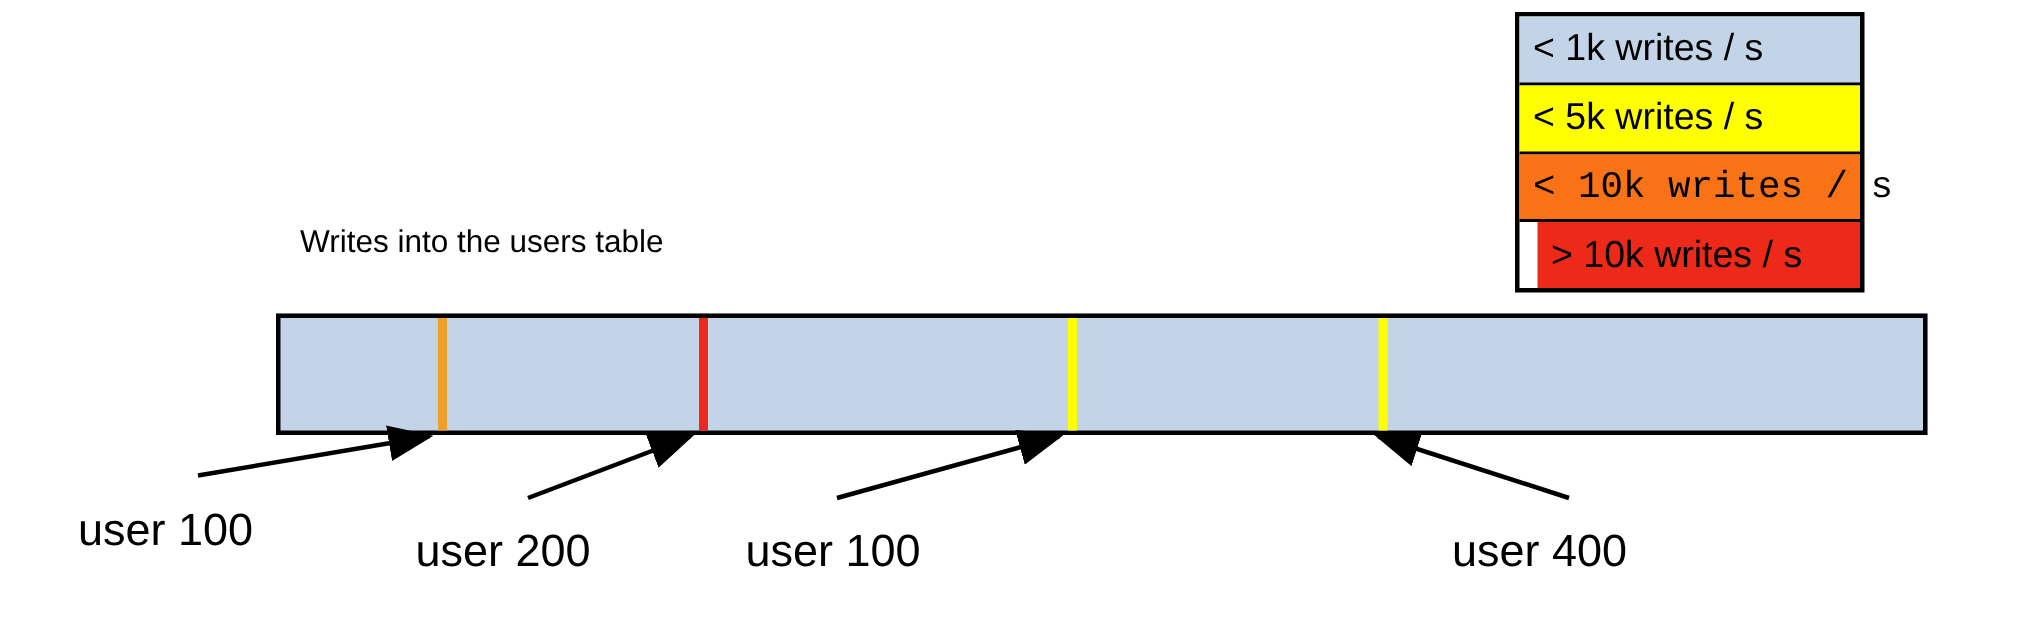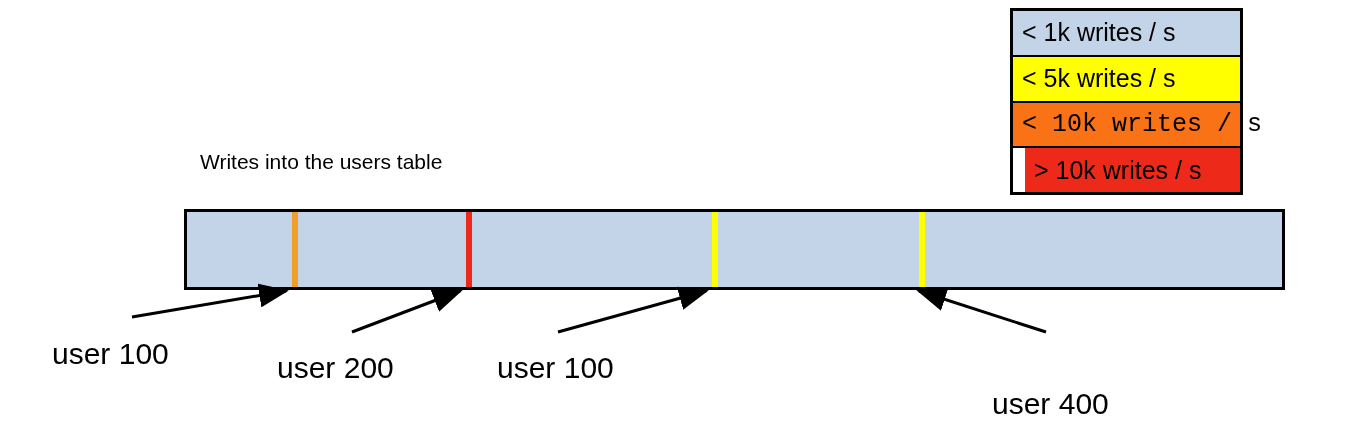--- a/index.html
+++ b/index.html
@@ -131,15 +131,15 @@
     </defs>
     <line x1="132" y1="317" x2="286" y2="291" stroke="#000000" stroke-width="3" marker-end="url(#ah)"></line>
     <line x1="352" y1="332" x2="460" y2="291" stroke="#000000" stroke-width="3" marker-end="url(#ah)"></line>
     <line x1="558" y1="332" x2="706" y2="291" stroke="#000000" stroke-width="3" marker-end="url(#ah)"></line>
     <line x1="1046" y1="332" x2="919" y2="291" stroke="#000000" stroke-width="3" marker-end="url(#ah)"></line>
   </svg>
 
   <div class="user-label" style="left:52px;  top:337px;">user 100</div>
   <div class="user-label" style="left:277px; top:351px;">user 200</div>
   <div class="user-label" style="left:497px; top:351px;">user 100</div>
-  <div class="user-label" style="left:992px; top:351px;margin-top:36px;">user 400</div>
+  <div class="user-label" style="left:968px; top:351px;">user 400</div>
 
 </div>
 
 </body></html>

